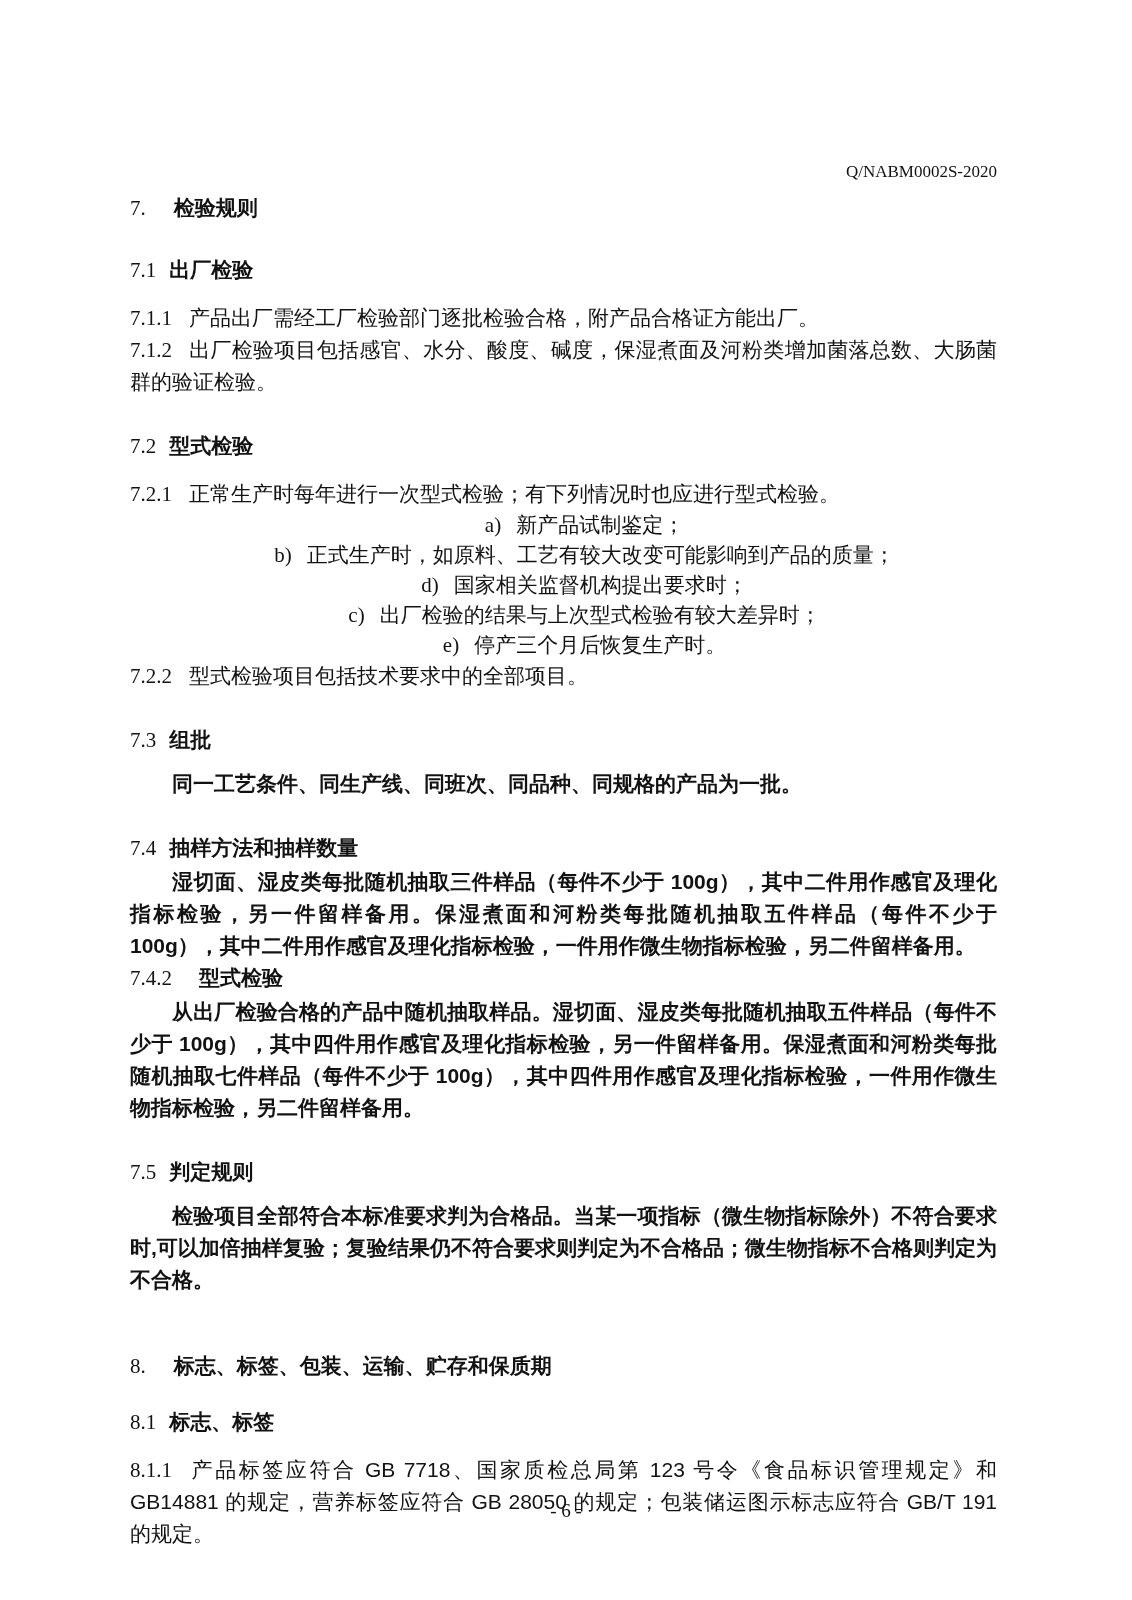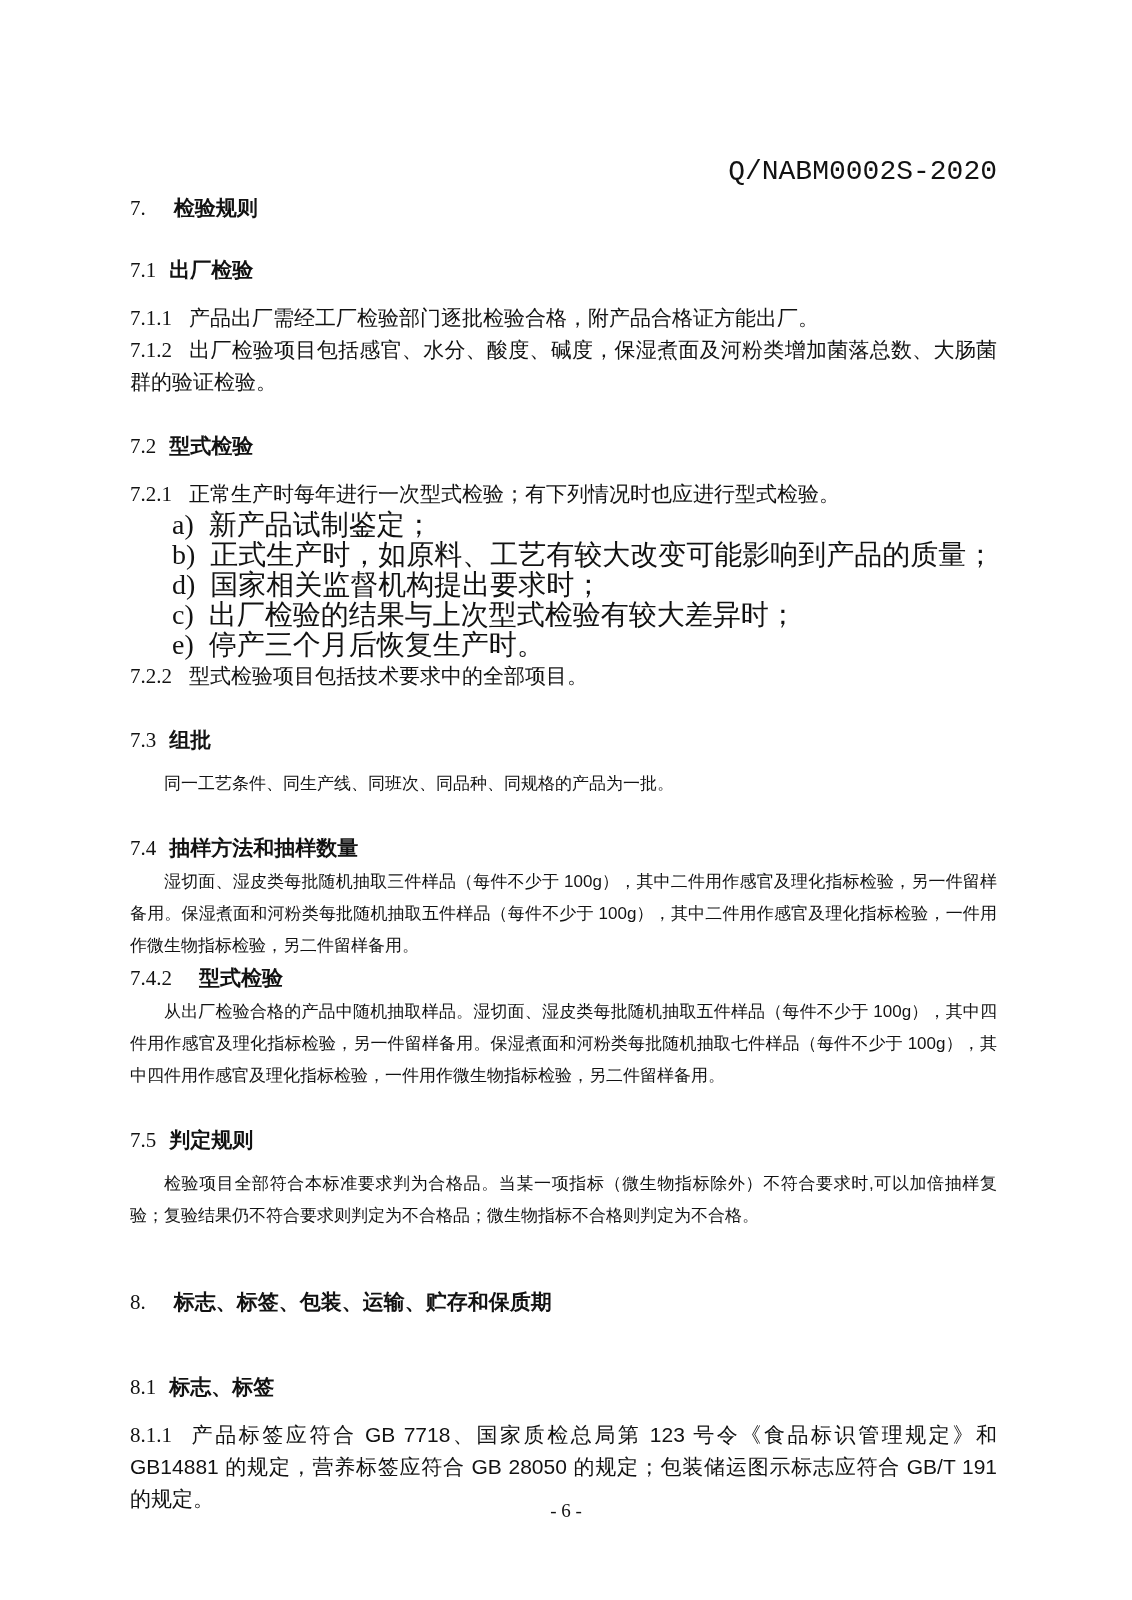--- a/index.html
+++ b/index.html
@@ -14,50 +14,50 @@
     margin: 0 auto;
     background: #ffffff;
     color: #121212;
     overflow: hidden;
   }
   .content {
     padding: 160px 135px 0 130px;
   }
   .doc-number {
     text-align: right;
-    font-family: Liberation Mono, monospace;
-    font-size: 28px;
+    font-family: Liberation Serif, serif;
+    font-size: 17px;
     line-height: 24px;
   }
   .num, .marker {
     font-family: "Liberation Serif", "DejaVu Serif", serif;
     font-weight: normal;
   }
   
   .h1 { font-size: 21px; font-weight: bold; line-height: 28px; margin: 56px 0 0 0; }
   .h1.first { margin-top: 10px; }
   .h1 .num { font-size: 21px; margin-right: 28px; }
   
   .h2 { font-size: 21px; font-weight: bold; line-height: 28px; margin: 34px 0 0 0; }
   .h2 .num { margin-right: 13px; }
-  .h2.loose { margin-top: 57px; }
+  .h2.loose { margin-top: 28px; }
   
   .h3 { font-size: 21px; font-weight: bold; line-height: 28px; margin: 18px 0 0 0; }
   .h3 .num { margin-right: 27px; }
   .h3.tight { margin-top: 2px; }
   
   .clause { font-size: 21px; line-height: 32px; margin: 0; text-align: justify; }
   .clause .num { margin-right: 17px; }
   .clause.mt { margin-top: 18px; }
   
-  .para { font-size: 17px; line-height: 32px; margin: 14px 0 0 0; text-indent: 2em; text-align: justify; }
+  .para { font-size: 21px; line-height: 32px; margin: 14px 0 0 0; text-indent: 2em; text-align: justify; font-weight: bold; }
   .para.tight { margin-top: 4px; }
   
   .abc-list { margin: 0; padding: 0 0 0 42px; list-style: none; }
-  .abc-list li { font-size: 28px; line-height: 30px; }
+  .abc-list li { font-size: 21px; line-height: 30px; text-align: center; }
   .abc-list .marker { margin-right: 15px; }
   .footer {
     position: absolute;
     left: 0;
     bottom: 78px;
     width: 100%;
     text-align: center;
     font-family: "Liberation Serif", "DejaVu Serif", serif;
     font-size: 19px;
   }

